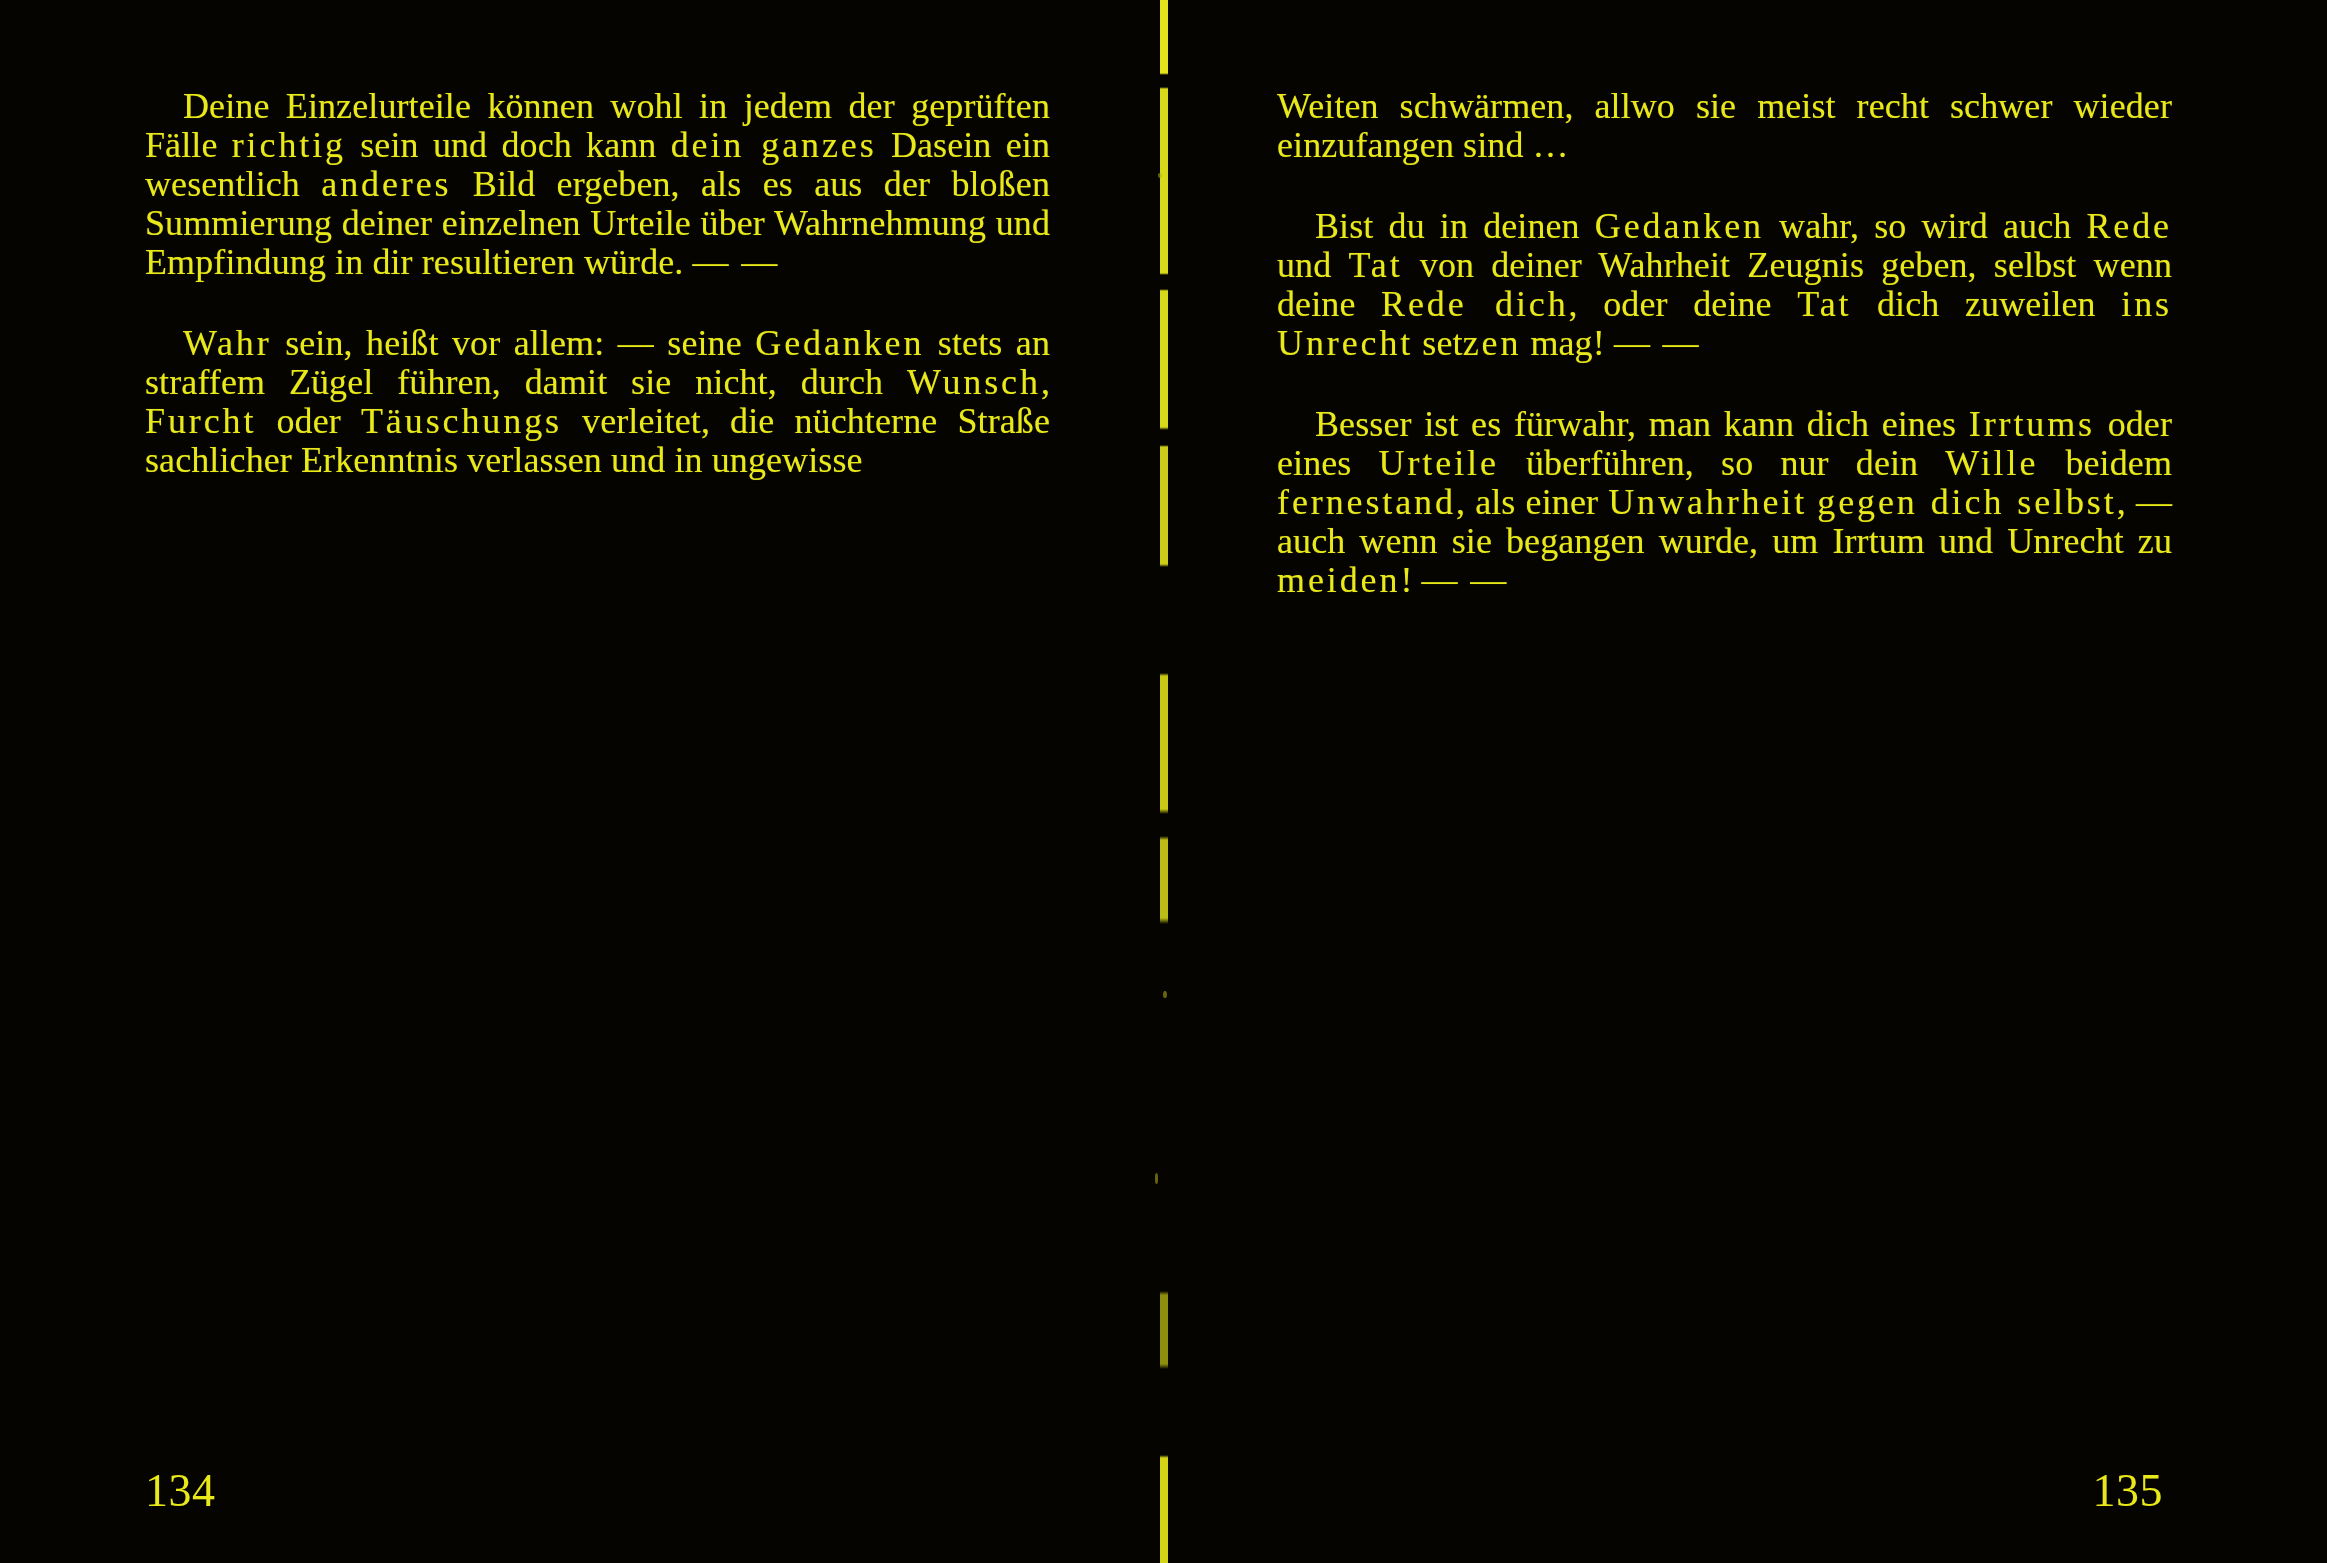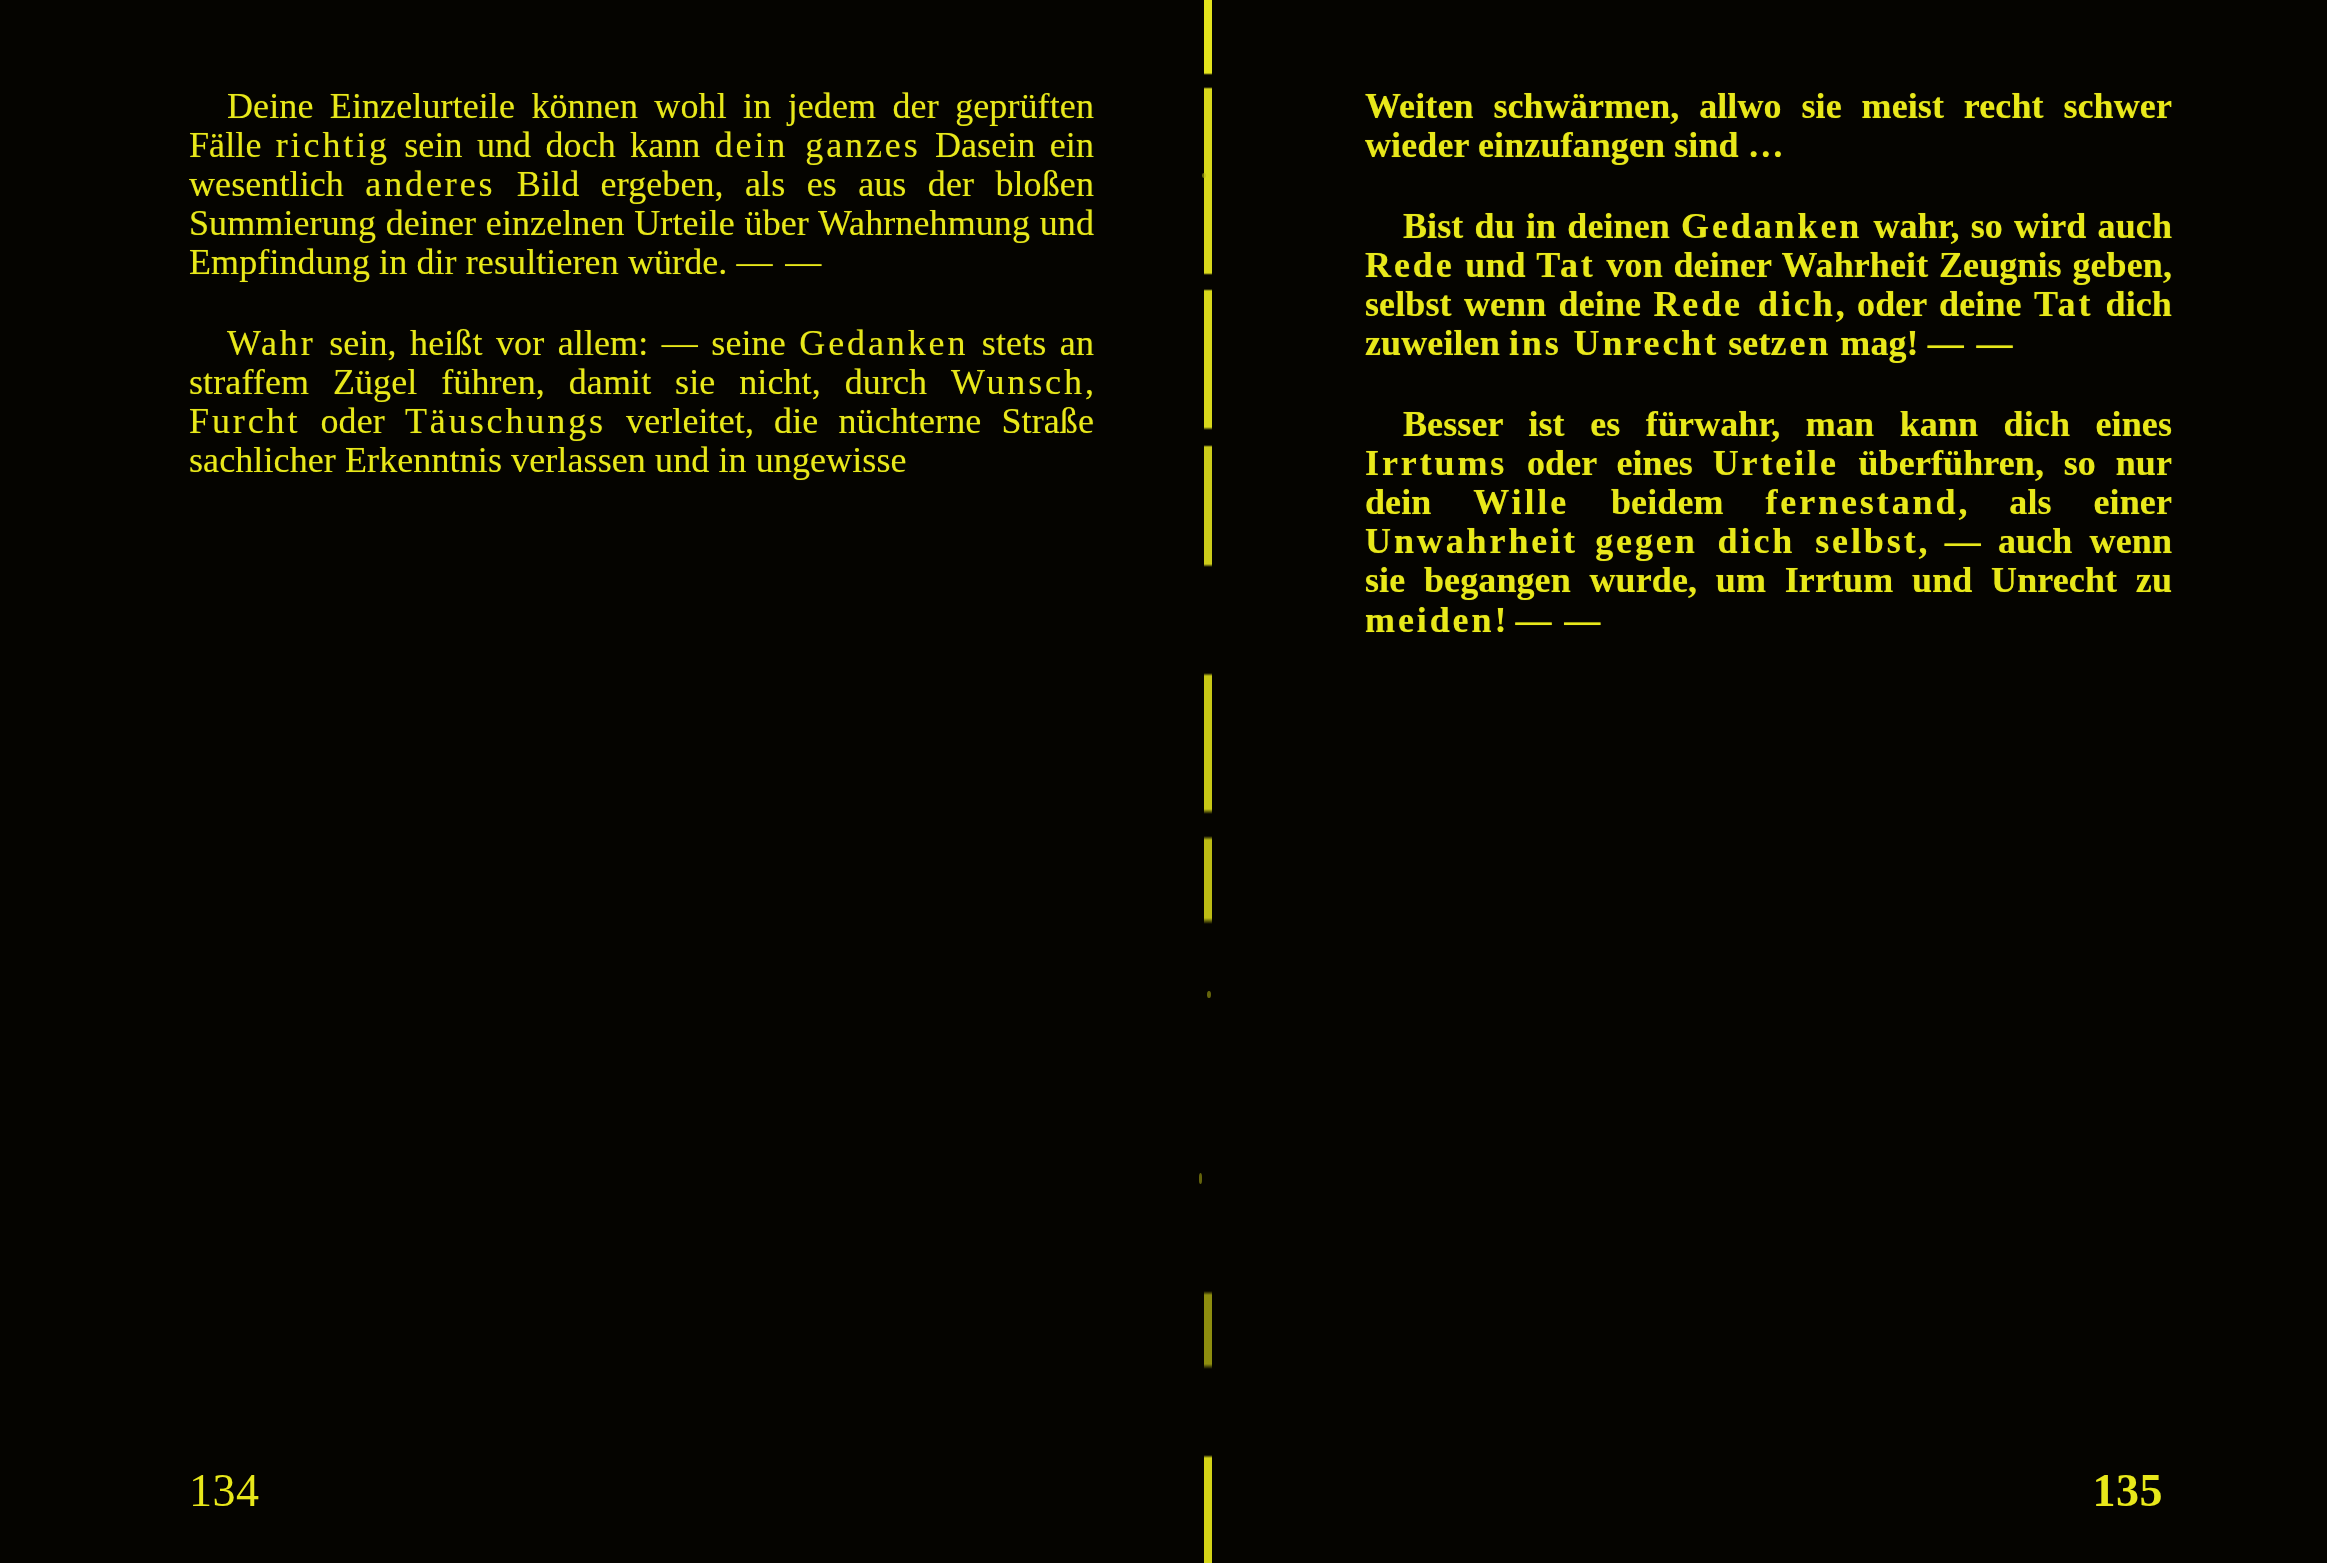--- a/index.html
+++ b/index.html
@@ -19,35 +19,33 @@
     width: 2327px;
     height: 1564px;
     background: #050400;
     display: flex;
     box-sizing: border-box;
   }
   .page {
     position: relative;
     box-sizing: border-box;
     height: 100%;
-    margin-left: 44px;
   }
   .page-left {
     width: 1150px;
     padding: 87px 100px 0 145px;
   }
   .gutter {
     position: relative;
     width: 27px;
     height: 100%;
   }
   .page-right {
     flex: 1;
     padding: 87px 155px 12px 100px;
-    font-weight: bold;
   }
   
   .gutter-streak {
     position: absolute;
     left: 36%;
     top: 0;
     width: 8.2px;
     height: 100%;
     background:
       linear-gradient(to bottom,

